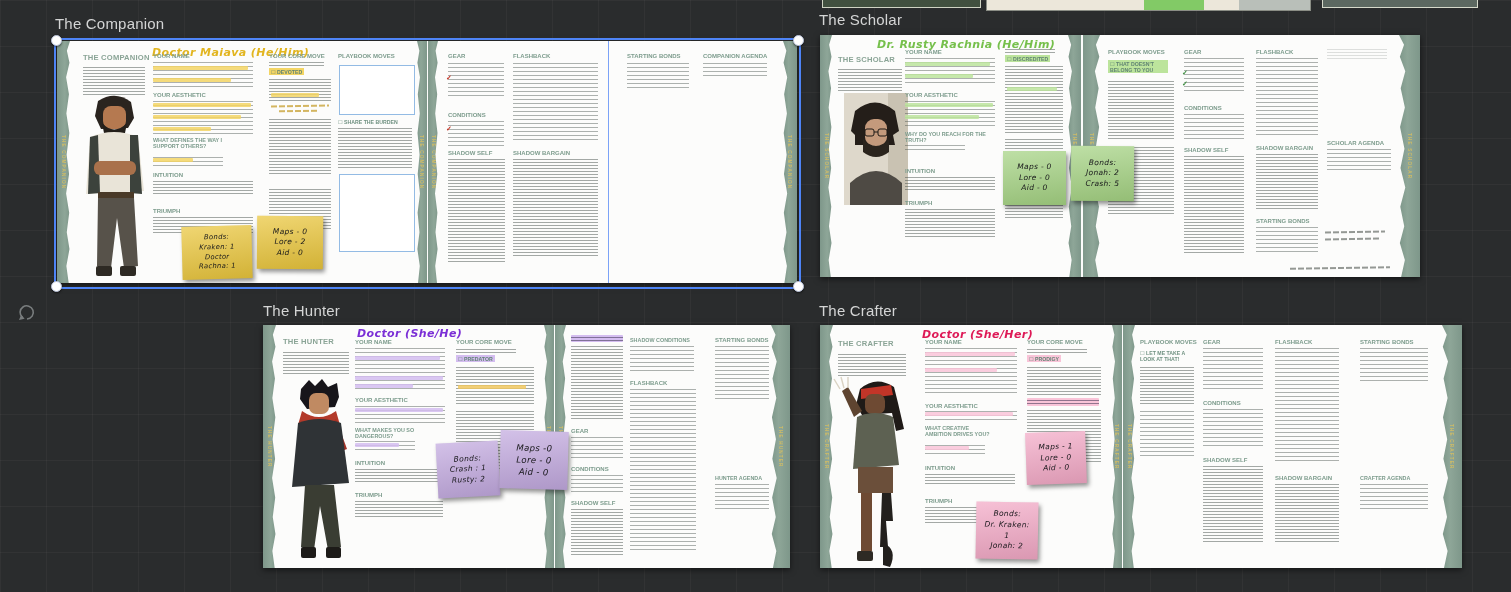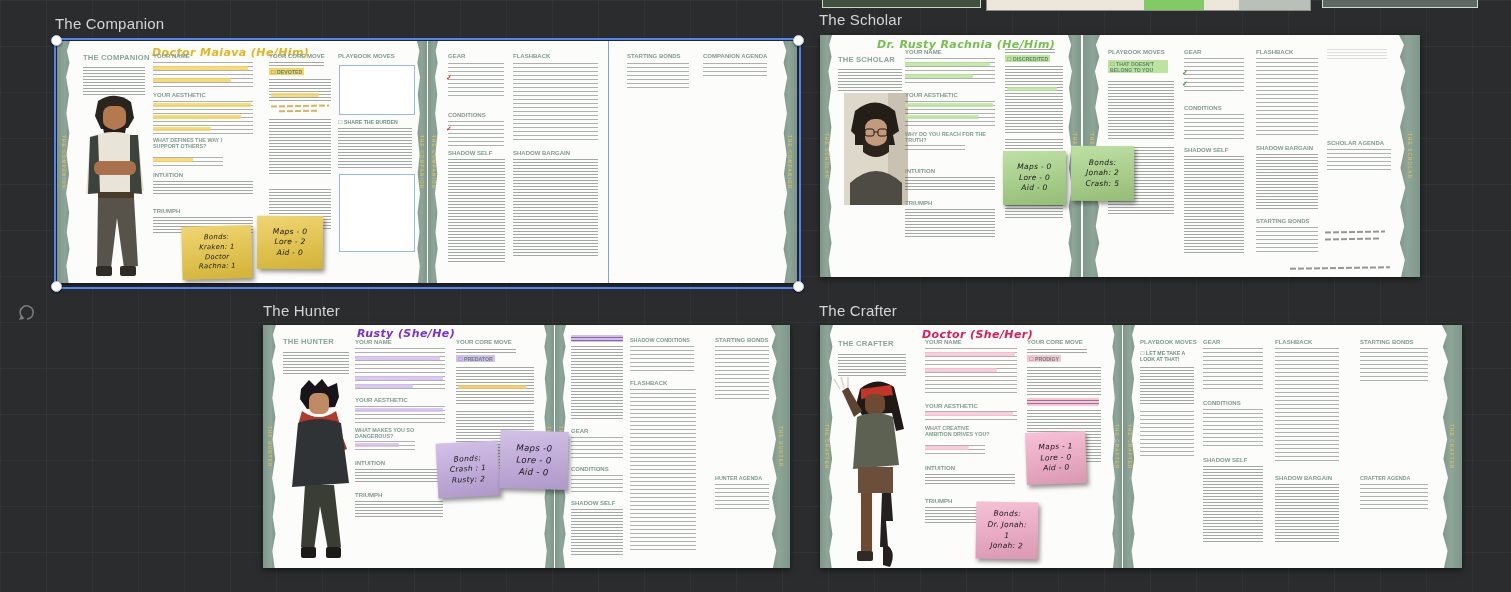--- a/index.html
+++ b/index.html
@@ -314,21 +314,21 @@
         <rect x="32" y="16" width="20" height="21" rx="7" fill="#c08a62"></rect>
         <path d="M25 34 q17 12 34 0 l4 14 q-21 10 -42 0 z" fill="#b33a2a"></path>
         <path d="M59 42 l11 30 -8 3 -9 -28 z" fill="#a33226"></path>
         <path d="M21 46 q21 -8 43 0 l8 60 -57 4 z" fill="#2f3336"></path>
         <path d="M28 108 l29 0 7 62 -13 3 -8 -44 -6 44 -13 -3 z" fill="#3a3d33"></path>
         <rect x="24" y="170" width="15" height="11" rx="2" fill="#1d1b18"></rect>
         <rect x="49" y="170" width="15" height="11" rx="2" fill="#1d1b18"></rect>
       </svg>
     </div>
 
-    <div class="charname" style="left: 94px; top: 2px; color: rgb(123, 47, 214);">Rusty (She/He)</div>
+    <div class="charname" style="left: 94px; top: 2px; color: rgb(123, 47, 214);">Doctor (She/He)</div>
 
     <div>
       <div class="h" style="left:92px;top:14px">YOUR NAME</div>
       <div class="ftl" style="left:92px;top:23px;width:90px;height:42px"></div>
       <div class="hlbar" style="left: 92px; top: 31px; width: 85px; background-color: rgb(212, 189, 240);"></div>
       <div class="hlbar" style="left: 92px; top: 51px; width: 88px; background-color: rgb(212, 189, 240);"></div>
       <div class="hlbar" style="left: 92px; top: 59px; width: 58px; background-color: rgb(212, 189, 240);"></div>
       <div class="h" style="left:92px;top:72px">YOUR AESTHETIC</div>
       <div class="ftl" style="left:92px;top:81px;width:90px;height:18px"></div>
       <div class="hlbar" style="left: 92px; top: 83px; width: 88px; background-color: rgb(212, 189, 240);"></div>
@@ -495,18 +495,18 @@
       </div>
   </div>
 
   <div class="sticky" style="left: 1026px; top: 432px; width: 60px; height: 52px; transform: rotate(-2deg); background-color: rgb(243, 169, 198);">
     <div class="ln">Maps - 1</div>
     <div class="ln">Lore - 0</div>
     <div class="ln">Aid - 0</div>
   </div>
   <div class="sticky" style="left: 976px; top: 502px; width: 62px; height: 57px; transform: rotate(1deg); background-color: rgb(243, 169, 198);">
     <div class="ln">Bonds:</div>
-    <div class="ln">Dr. Jonah:</div>
+    <div class="ln">Dr. Kraken:</div>
     <div class="ln">1</div>
     <div class="ln">Jonah: 2</div>
   </div>
 
 </div>
 
 </body></html>

